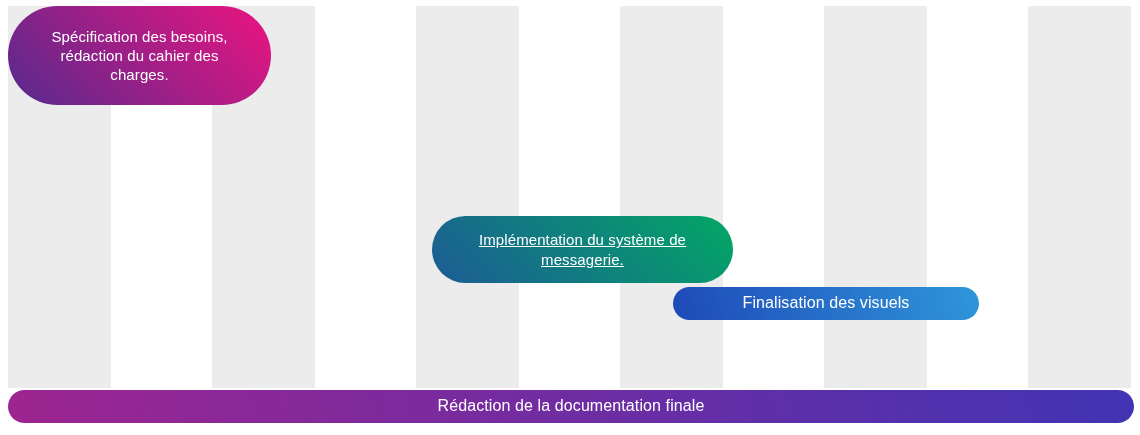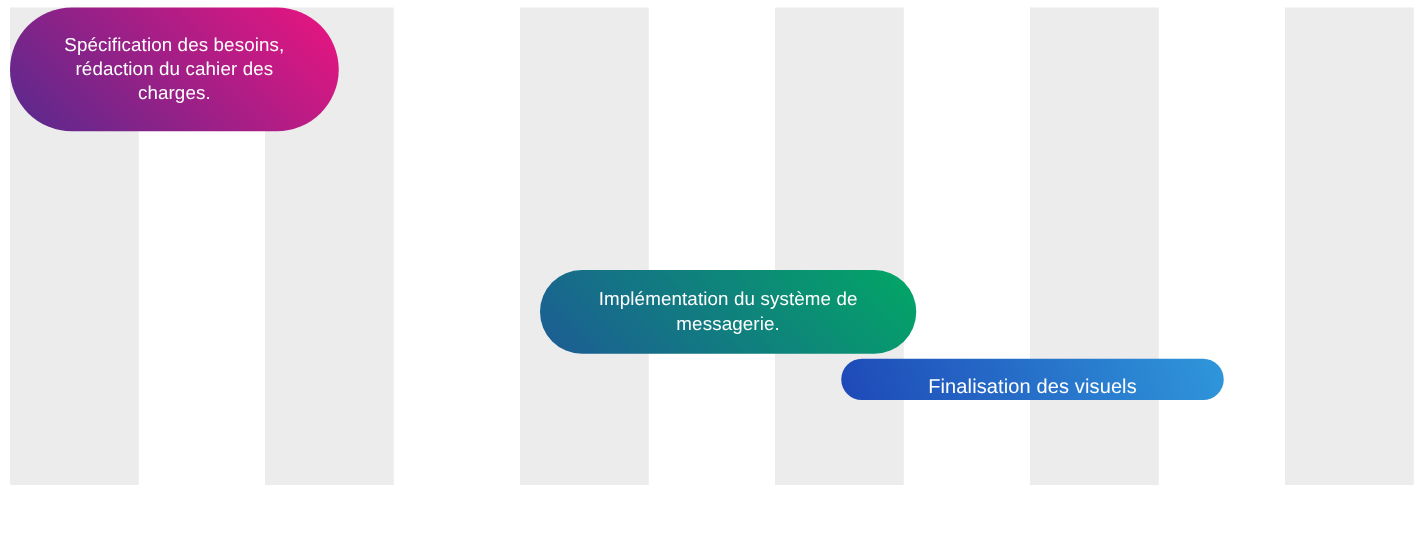--- a/index.html
+++ b/index.html
@@ -52,24 +52,27 @@
       <div class="stripe" style="left: 1028px; background: rgb(236, 236, 236);"></div>
     </div>
 
   <div class="task-bar" style="left: 8px; top: 6px; width: 263px; height: 99px; font-size: 15px; color: rgb(255, 255, 255); background: linear-gradient(45deg, rgb(86, 42, 141), rgb(236, 20, 128));">
     <span class="task-label">Spécification des besoins,
 rédaction du cahier des
 charges.</span>
   </div>
 
 
-  <div class="task-bar" style="left: 432px; top: 216px; width: 301px; height: 67px; font-size: 15px; color: rgb(255, 255, 255); background: linear-gradient(45deg, rgb(29, 91, 149), rgb(2, 167, 101));">
+  <div class="task-bar" style="left: 432px; top: 216px; width: 301px; height: 67px; font-size: 15px; color: rgb(255, 255, 255); background: linear-gradient(45deg, rgb(29, 91, 149), rgb(2, 167, 101)); text-decoration: underline;">
     <span class="task-label">Implémentation du système de
 messagerie.</span>
   </div>
 
-  <div class="task-bar" style="left: 673px; top: 287px; width: 306px; height: 33px; font-size: 16px; color: rgb(255, 255, 255); background: linear-gradient(70deg, rgb(30, 73, 184), rgb(47, 151, 218)); align-items: flex-end;">
+  <div class="task-bar" style="left: 673px; top: 287px; width: 306px; height: 33px; font-size: 16px; color: rgb(255, 255, 255); background: linear-gradient(70deg, rgb(30, 73, 184), rgb(47, 151, 218));">
     <span class="task-label">Finalisation des visuels</span>
   </div>
 
 
+  <div class="task-bar" style="left: 8px; top: 390px; width: 1126px; height: 33px; font-size: 16px; color: rgb(255, 255, 255); background: linear-gradient(75deg, rgb(157, 37, 144), rgb(65, 52, 180));">
+    <span class="task-label">Rédaction de la documentation finale</span>
+  </div>
 
 </div>
 
 </body></html>

